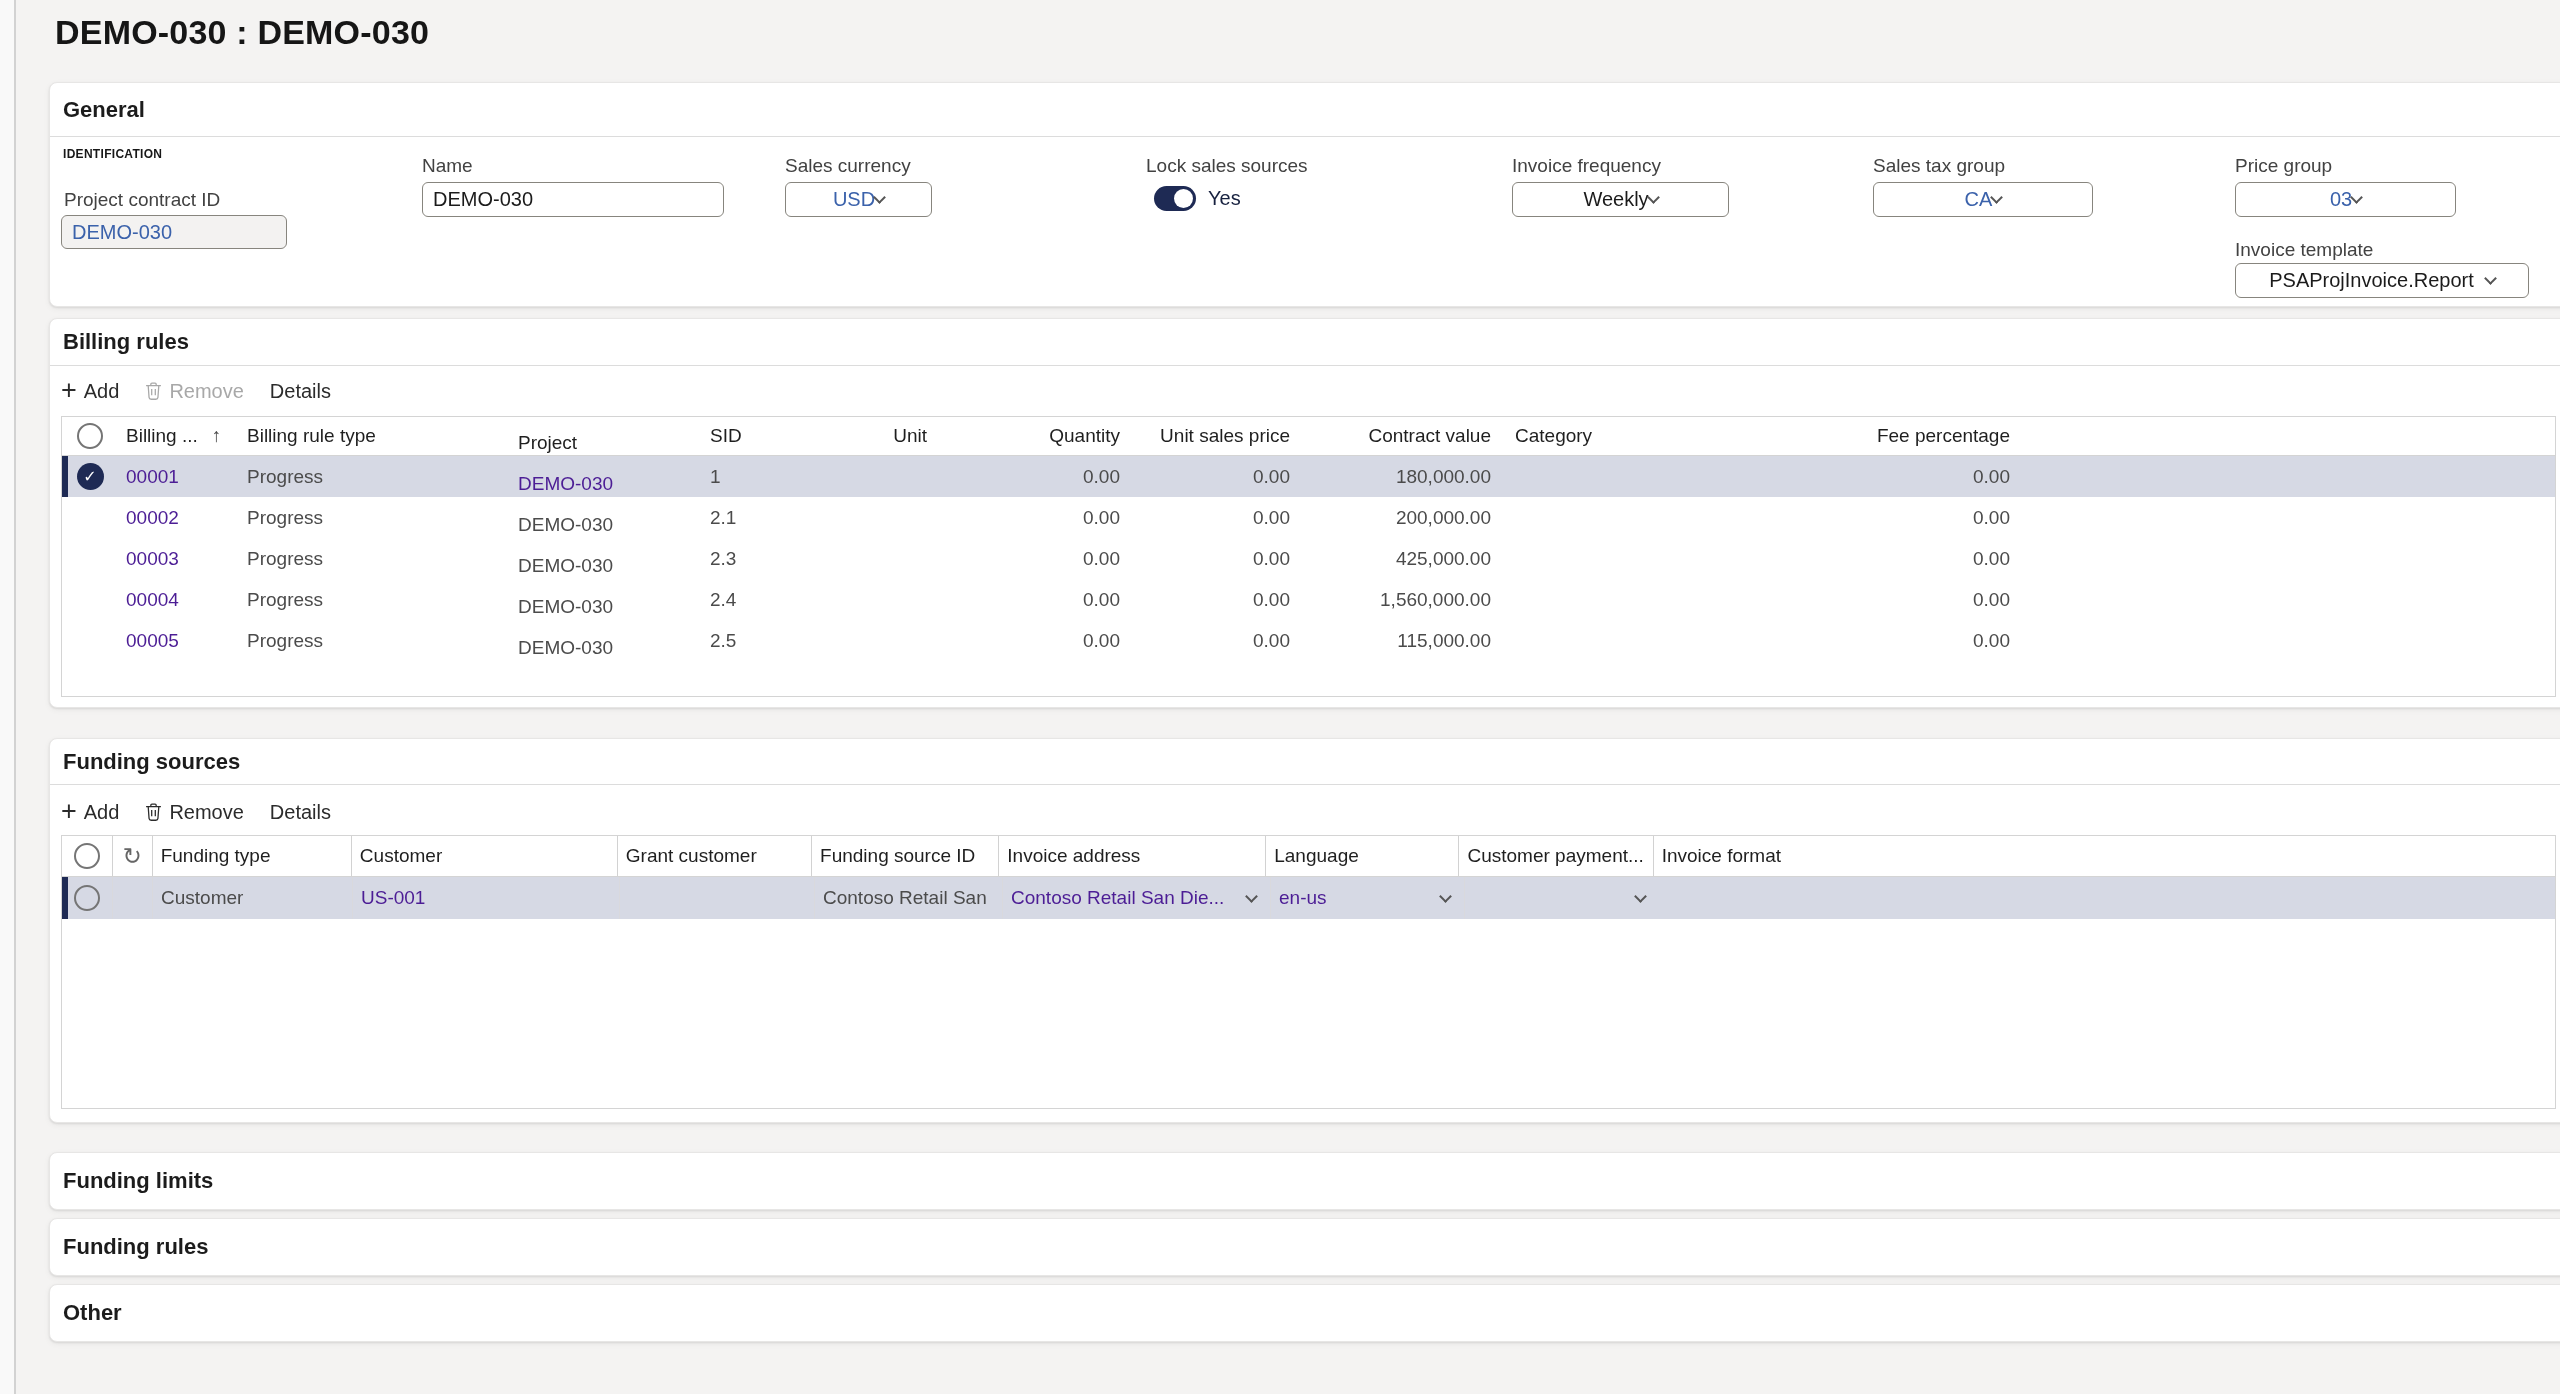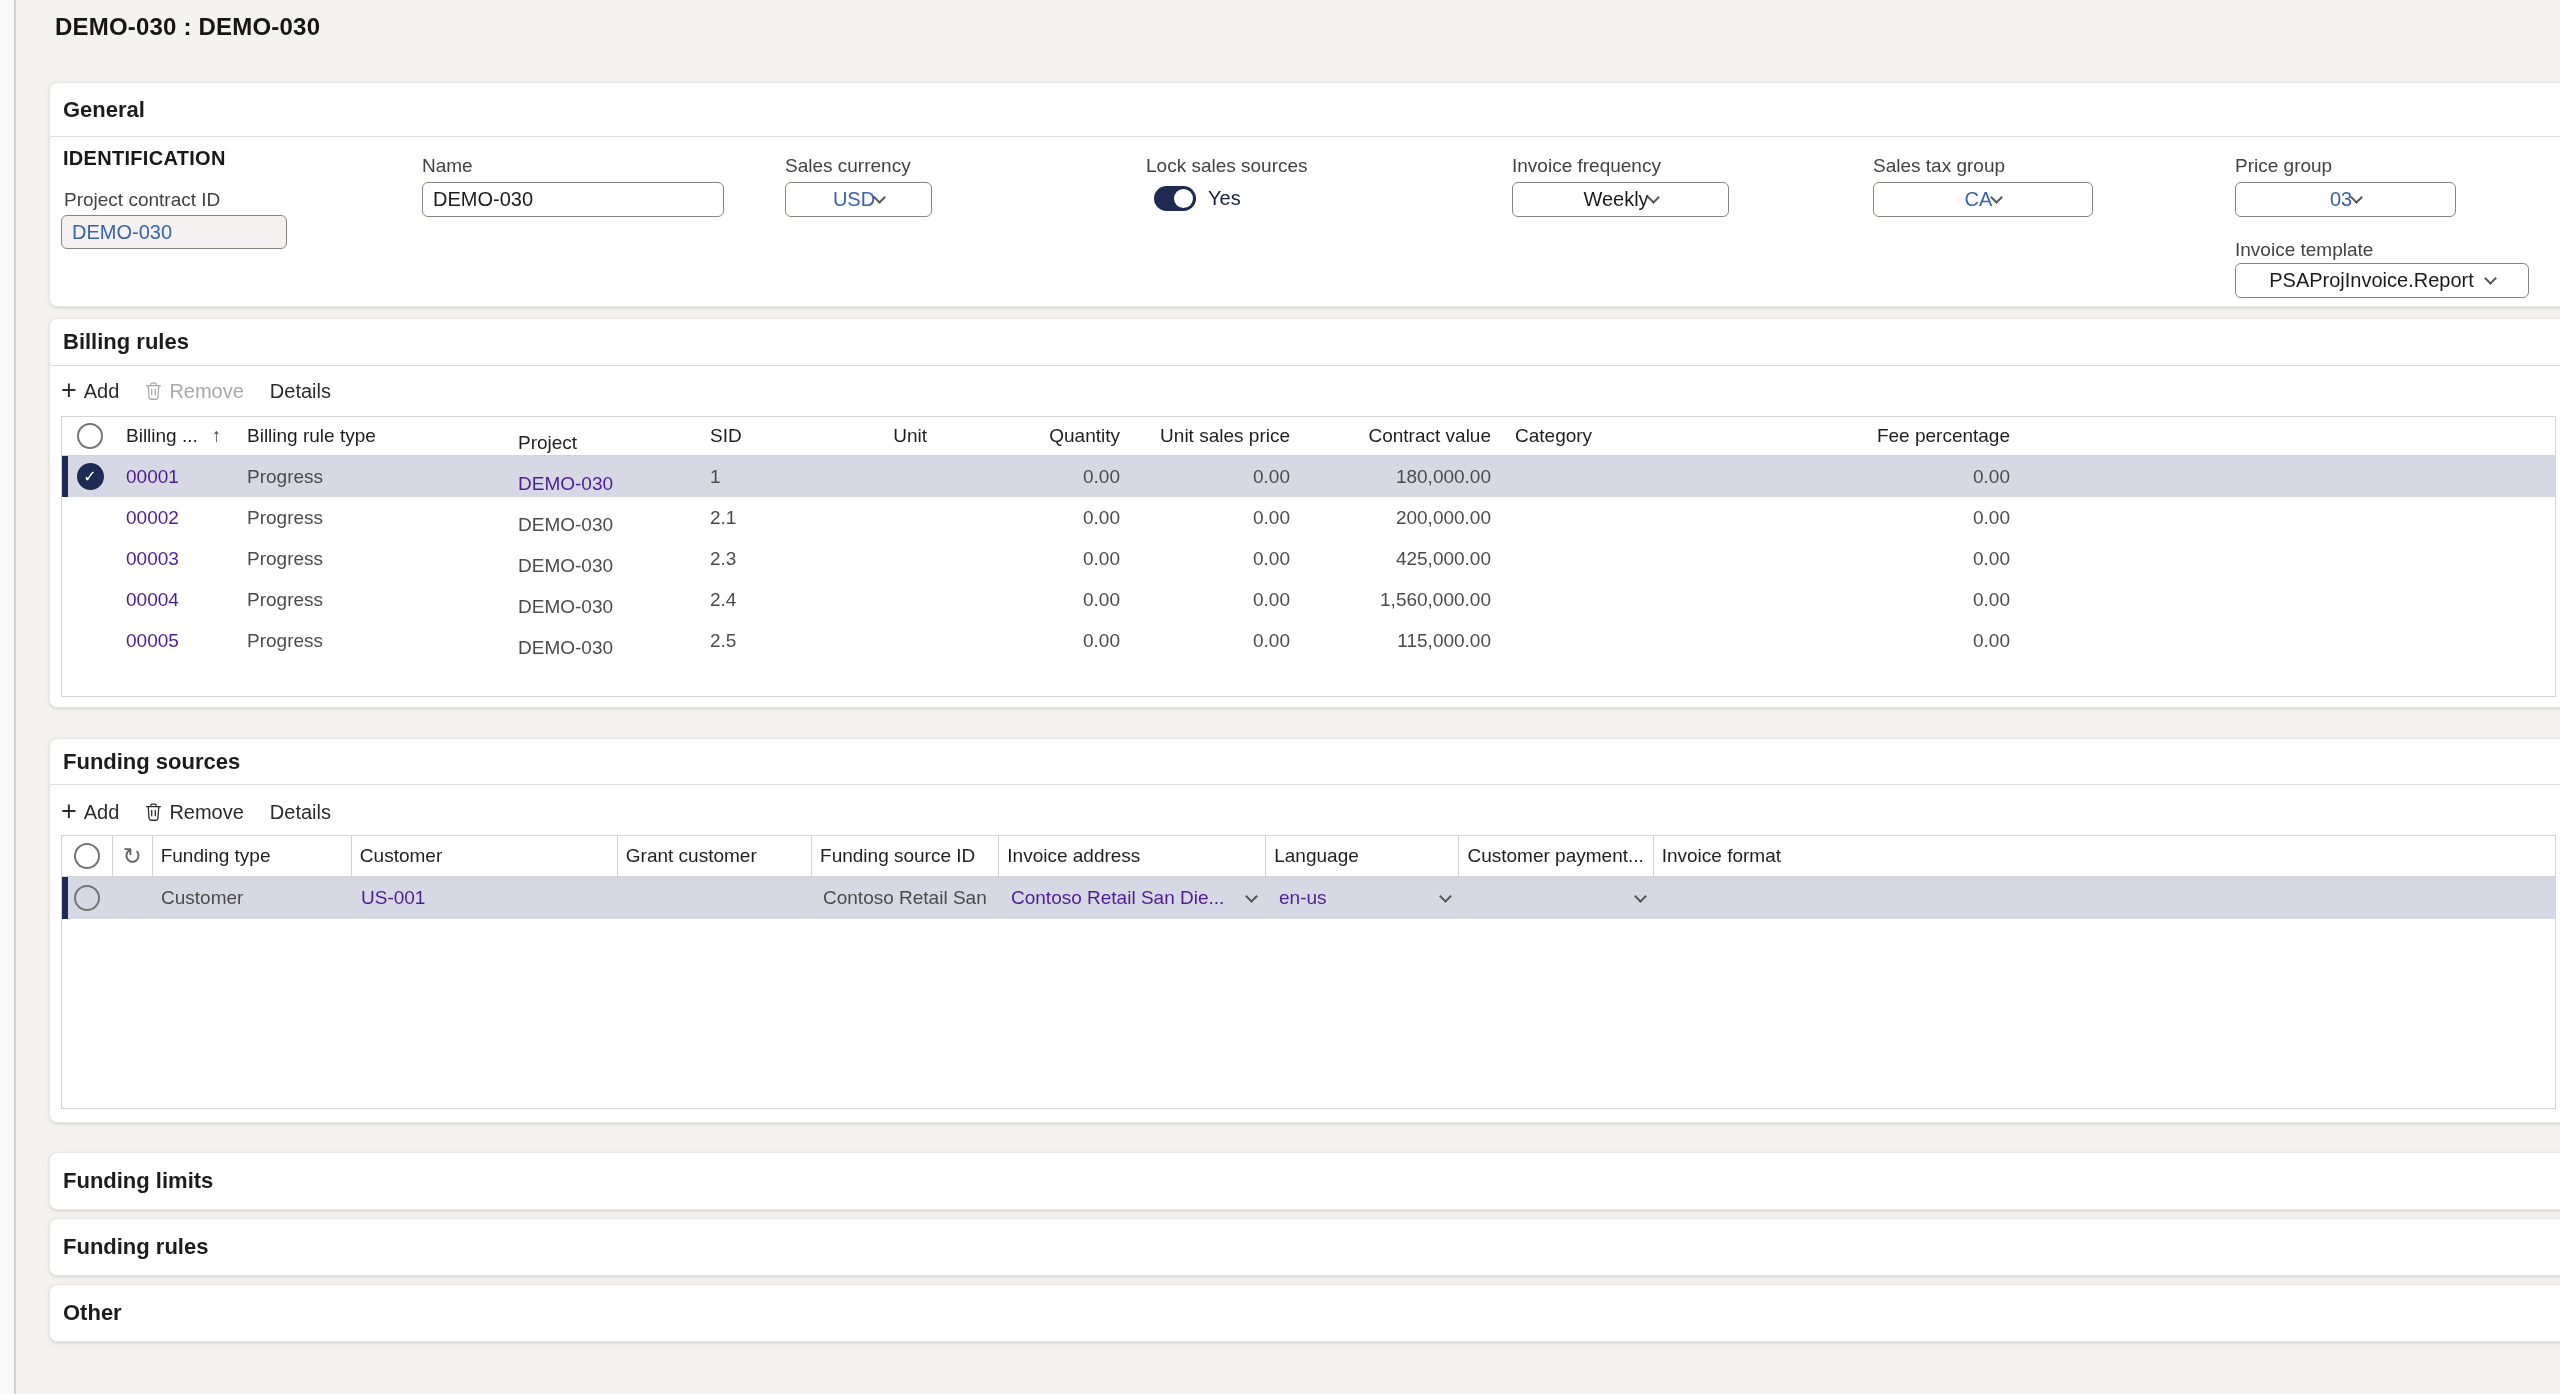--- a/index.html
+++ b/index.html
@@ -2,29 +2,29 @@
 <html><head>
 <meta charset="utf-8">
 <style>
   * { box-sizing: border-box; margin: 0; padding: 0; }
   html,body { width:2560px; height:1394px; overflow:hidden; }
   body { font-family:"Liberation Sans","DejaVu Sans",sans-serif; background:#f4f3f2; color:#1b1b1b; }
   .screen { position:relative; width:2560px; height:1394px; }
 
   .left-rail { position:absolute; left:0; top:0; width:16px; height:100%; background:#f9f9f9; border-right:2px solid #d2d2d2; }
 
-  .page-title { position:absolute; left:55px; top:13px; font-size:24px; font-weight:600; color:#161616; letter-spacing:.2px; }
+  .page-title { position:absolute; left:55px; top:13px; font-size:34px; font-weight:600; color:#161616; letter-spacing:.2px; }
 
   .card { position:absolute; left:49px; width:2521px; background:#fff; border:1px solid #e7e6e5; border-radius:8px;
           box-shadow:0 1px 2px rgba(0,0,0,.09), 0 2px 6px rgba(0,0,0,.05); }
   .card-h { height:54px; display:flex; align-items:center; padding-left:13px; border-bottom:1px solid #dcdcdc; }
   .ct { font-size:22px; font-weight:600; color:#1c1c1c; }
 
   .lbl { position:absolute; font-size:19px; color:#424242; white-space:nowrap; }
-  .grp { position:absolute; font-size:20px; font-weight:700; color:#181818; letter-spacing:.3px; }
+  .grp { position:absolute; font-size:12px; font-weight:700; color:#181818; letter-spacing:.3px; }
   .inp { position:absolute; height:35px; border:1px solid #87857e; border-radius:6px; background:#fff;
          display:flex; align-items:center; padding:0 10px; font-size:20px; color:#1b1b1b; white-space:nowrap; overflow:hidden; }
   .inp.ro { background:#f3f2f1; }
   .combo { justify-content:center; }
   .chev { width:9px; height:9px; border-right:2px solid #555; border-bottom:2px solid #555; transform:rotate(45deg); flex:0 0 auto; margin-top:-4px; }
   .blue { color:#3b62ab; }
 
   .toggle { position:absolute; width:42px; height:25px; background:#1e2a54; border-radius:13px; display:inline-block; }
   .knob { position:absolute; right:3px; top:3px; width:19px; height:19px; background:#fff; border-radius:50%; display:block; }
   .yes { position:absolute; font-size:20px; color:#17213f; }

